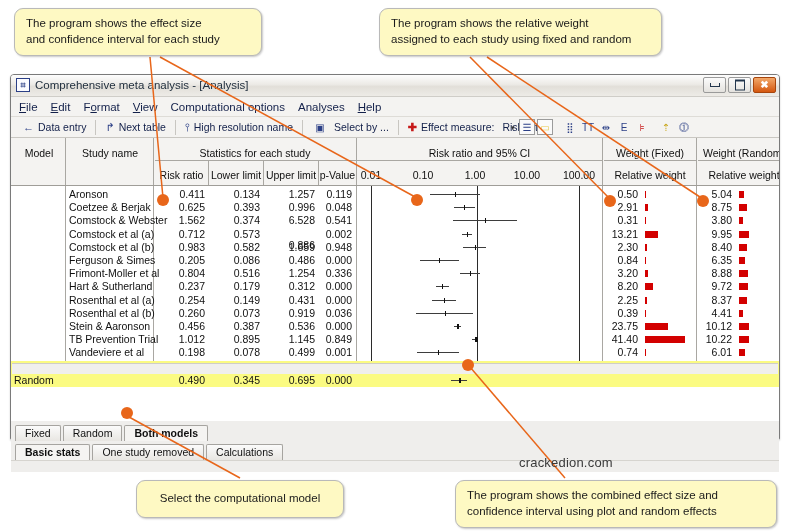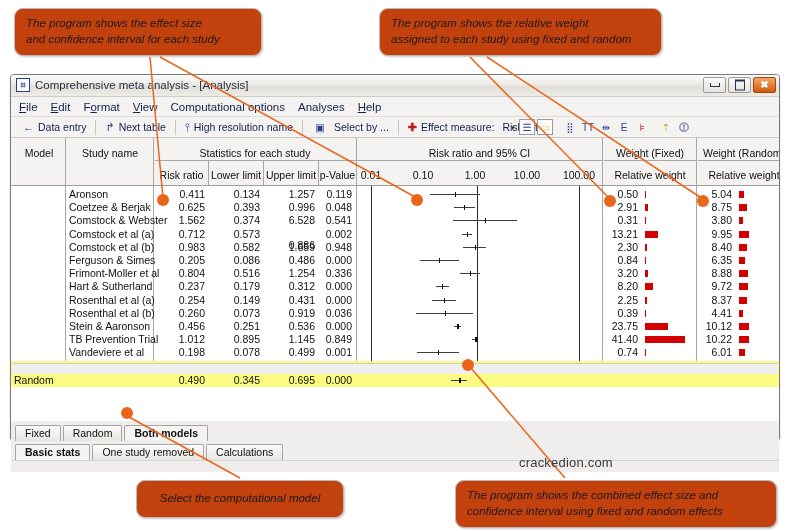--- a/index.html
+++ b/index.html
@@ -5,30 +5,29 @@
   html,body{margin:0;padding:0;}
   body{
     width:789px;height:531px;position:relative;overflow:hidden;
     background:#ffffff;
     font-family:"Liberation Sans", sans-serif;
     -webkit-font-smoothing:none;
   }
   
   .callout{
     position:absolute;
-    background:#c2410c;
+    background:#fef9c3;
     border:1px solid #b9b9b9;
     border-radius:9px;
     box-shadow:1px 1px 2px rgba(0,0,0,.22);
     font-size:11.5px;color:#1a1a1a;
     line-height:1.38;
     padding:7px 11px;
     box-sizing:border-box;
     z-index:40;
-    font-style:italic;
   }
   .callout div{white-space:nowrap;}
   svg.leaders{position:absolute;left:0;top:0;width:789px;height:531px;z-index:30;pointer-events:none;}
   .dot{fill:#e8661a;}
   .leader{stroke:#e8661a;stroke-width:1.5;fill:none;}
   .wm{position:absolute;left:519px;top:455px;font-size:13px;color:#3a3a3a;letter-spacing:.2px;z-index:35;}
 
   
   #appwin{
     position:absolute;left:10px;top:74px;width:770px;height:366px;
@@ -390,21 +389,21 @@
           <div class="cell num" style="right: 141px; text-align: right; left: auto;">0.39</div>
           <div class="cell num" style="right: 47px; text-align: right; left: auto;">4.41</div>
           <div class="plotline" style="left: 404.893px; width: 57.1996px; top: 6px;"></div>
           <div class="plottick" style="left: 433.579px; top: 4px; width: 1px;"></div>
           <div class="wbar" style="left: 634px; width: 1.2px;"></div>
           <div class="wbar" style="left: 728px; width: 4.2336px;"></div>
         </div>
         <div class="row" style="position: absolute; left: 0px; right: 0px; top: 134px;">
           <div class="cell" style="left: 58px;">Stein &amp; Aaronson</div>
           <div class="cell num" style="right: 574px; text-align: right; left: auto;">0.456</div>
-          <div class="cell num" style="right: 519px; text-align: right; left: auto;">0.251</div>
+          <div class="cell num" style="right: 519px; text-align: right; left: auto;">0.387</div>
           <div class="cell num" style="right: 464px; text-align: right; left: auto;">0.536</div>
           <div class="cell num" style="right: 427px; text-align: right; left: auto;">0.000</div>
           <div class="cell num" style="right: 141px; text-align: right; left: auto;">23.75</div>
           <div class="cell num" style="right: 47px; text-align: right; left: auto;">10.12</div>
           <div class="plotline" style="left: 442.561px; width: 7.3556px; top: 6px;"></div>
           <div class="plottick" style="left: 446.266px; top: 4px; width: 2px;"></div>
           <div class="wbar" style="left: 634px; width: 22.8px;"></div>
           <div class="wbar" style="left: 728px; width: 9.7152px;"></div>
         </div>
         <div class="row" style="position: absolute; left: 0px; right: 0px; top: 147.2px;">
@@ -501,16 +500,16 @@
   <div>The program shows the relative weight</div>
   <div>assigned to each study using fixed and random</div>
 </div>
 
 <div class="callout" style="left:136px;top:480px;width:208px;padding-top:10px;padding-bottom:10px;">
   <div style="text-align:center;">Select the computational model</div>
 </div>
 
 <div class="callout" style="left:455px;top:480px;width:322px;">
   <div>The program shows the combined effect size and</div>
-  <div>confidence interval using fixed and random effects</div>
+  <div>confidence interval using plot and random effects</div>
 </div>
 
 <div class="wm">crackedion.com</div>
 
 </body></html>

